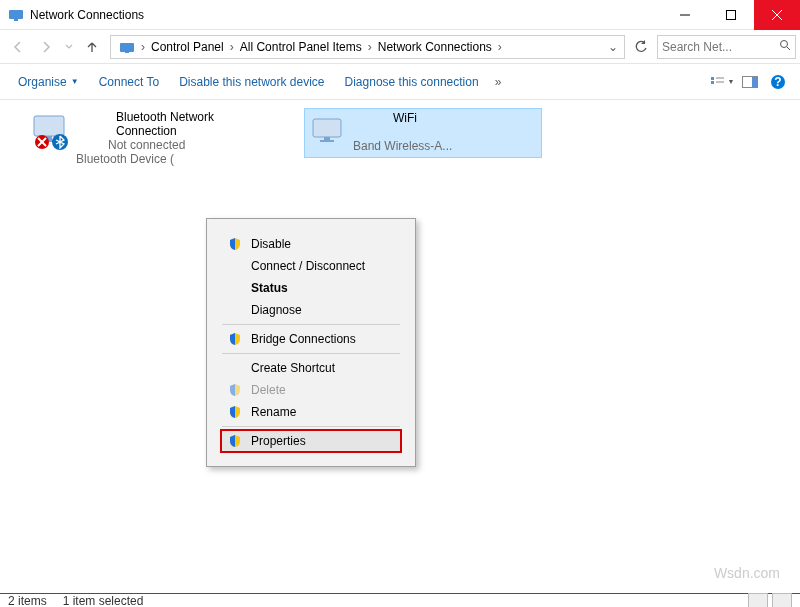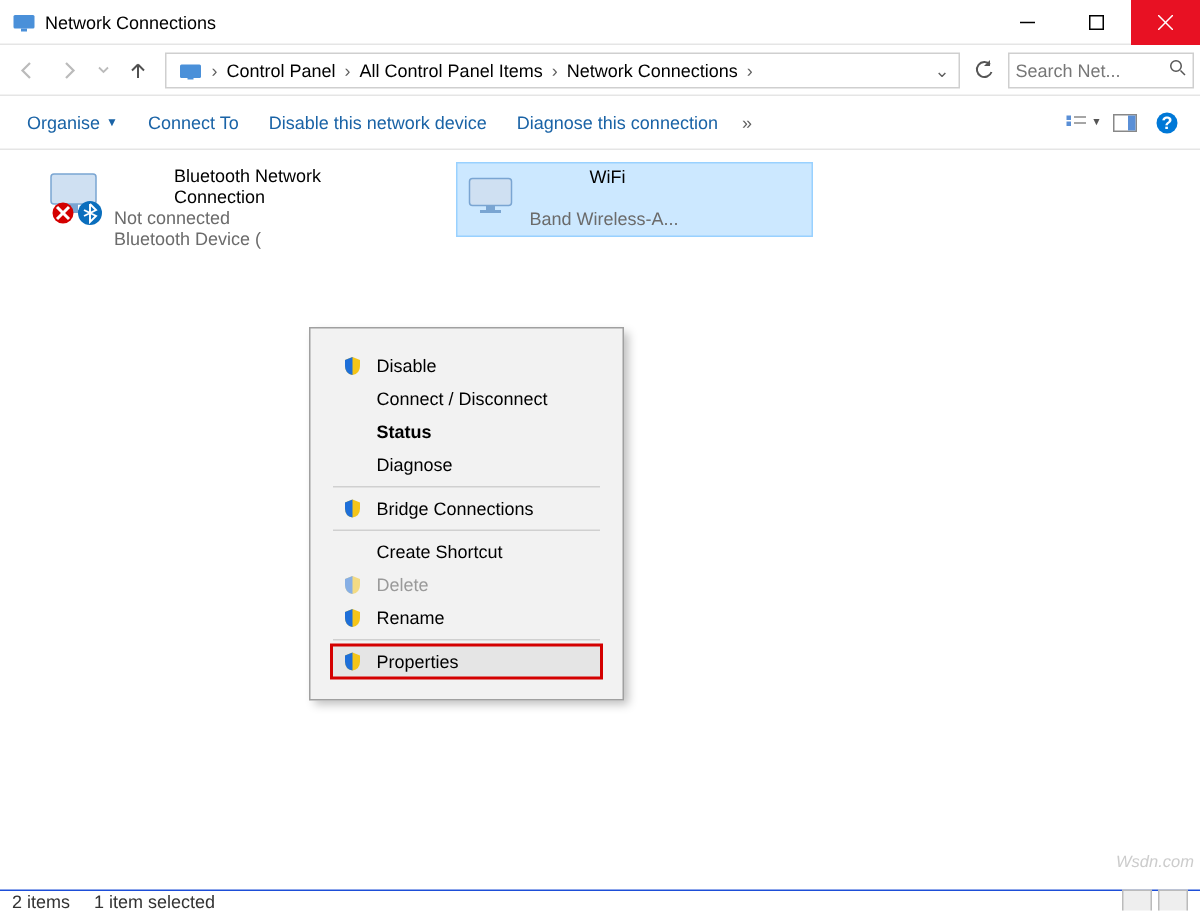--- a/index.html
+++ b/index.html
@@ -11,53 +11,53 @@
 .titlebar .btn { width: 46px; height: 30px; display: flex; align-items: center; justify-content: center; color: #000; }
 .titlebar .btn.close { background: #e81123; color: #fff; }
 
 .navbar { height: 34px; display: flex; align-items: center; border-bottom: 1px solid #e5e5e5; padding: 0 4px; }
 .navarrow { width: 24px; height: 24px; display: flex; align-items: center; justify-content: center; color: #bbb; margin: 0 2px; }
 .navarrow.enabled { color: #505050; }
 .breadcrumb { flex: 1; height: 24px; border: 1px solid #cfcfcf; display: flex; align-items: center; margin: 0 4px; padding-left: 4px; background: #fff; }
 .breadcrumb .crumb { padding: 0 4px; height: 100%; display: flex; align-items: center; color: #000; }
 .breadcrumb .chev { color: #606060; padding: 0 2px; }
 .refresh { width: 24px; height: 24px; display:flex; align-items:center; justify-content:center; color:#555; margin-right:4px; border:1px solid transparent;}
-.searchbox { width: 124px; height: 24px; border: 1px solid #cfcfcf; display: flex; align-items: center; padding: 0 4px; color: #777; }
+.searchbox { width: 139px; height: 24px; border: 1px solid #cfcfcf; display: flex; align-items: center; padding: 0 4px; color: #777; }
 .searchbox .sicon { margin-left: auto; color:#555;}
 
 .toolbar { height: 36px; display: flex; align-items: center; padding: 0 8px; background: #fff; border-bottom: 1px solid #e5e5e5; }
 .toolbar .tbtn { color: #1a63a6; padding: 6px 10px; display: flex; align-items: center; }
 .toolbar .tbtn .drop { font-size:8px; margin-left:4px; color:#1a63a6;}
 .toolbar .spacer { flex: 1; }
 .toolbar .iconbtn { width: 28px; height: 24px; display:flex; align-items:center; justify-content:center; color:#555;}
 
 .content { position: relative; height: 480px; }
 .item { position: absolute; display: flex; width: 250px; }
 .item.bt { left: 28px; top: 8px; }
 .item.wifi { left: 304px; top: 8px; background: #cce8ff; border: 1px solid #99d1ff; height: 50px; width: 238px; }
 .item .iconbox { width: 48px; height: 48px; display:flex; align-items:center; justify-content:center; position:relative;}
 .item .txt { display: flex; flex-direction: column; padding-top: 2px; }
 .item .txt .t1 { color: #000; margin-left: 40px; }
-.item .txt .t2 { color: #6b6b6b; }
+.item .txt .t2 { color: #6b6b6b; margin-left: 32px; }
 .item .txt .t3 { color: #6b6b6b; }
 .monitor-svg { width:40px; height:40px; }
 
 .ctxmenu { position: absolute; left: 206px; top: 118px; width: 210px; background: #f2f2f2; border: 1px solid #a0a0a0; box-shadow: 3px 3px 6px rgba(0,0,0,0.25); padding: 14px; }
 .ctxmenu .mitem { height: 22px; display: flex; align-items: center; padding-left: 30px; position: relative; color: #000; }
 .ctxmenu .mitem.bold { font-weight: bold; }
 .ctxmenu .mitem.disabled { color: #9a9a9a; }
 .ctxmenu .mitem .shield { position: absolute; left: 7px; width: 14px; height: 14px; }
 .ctxmenu .sep { height: 1px; background: #d0d0d0; margin: 3px 1px; }
 .ctxmenu .mitem.highlight { background: #e5e5e5; outline: 2px solid #d40000; outline-offset: -1px; }
 
 .statusbar { position: absolute; bottom: 0; left: 0; right: 0; height: 14px; border-top: 1px solid #1d4ed8; display: flex; align-items: center; padding: 0 8px; background: #fff; }
 .statusbar .stxt { margin-right: 16px; color: #333; }
 .statusbar .sright { margin-left: auto; display:flex; gap:4px;}
 .statusbar .viewbtn { width:20px; height:16px; border:1px solid #bbb; background:#eee;}
-.watermark { position:absolute; right:4px; bottom:26px; font-size:11px; color:#ccc;font-style:italic;}
+.watermark { position:absolute; right:20px; bottom:26px; font-size:14px; color:#ccc;}
 </style>
 </head>
 <body>
 
 <div class="titlebar">
   <span class="icon">
     <svg viewBox="0 0 16 16">
         <rect x="1" y="3" width="14" height="9" fill="#4a90d9" rx="1"></rect>
         <rect x="6" y="12" width="4" height="2" fill="#4a90d9"></rect>
       </svg>

